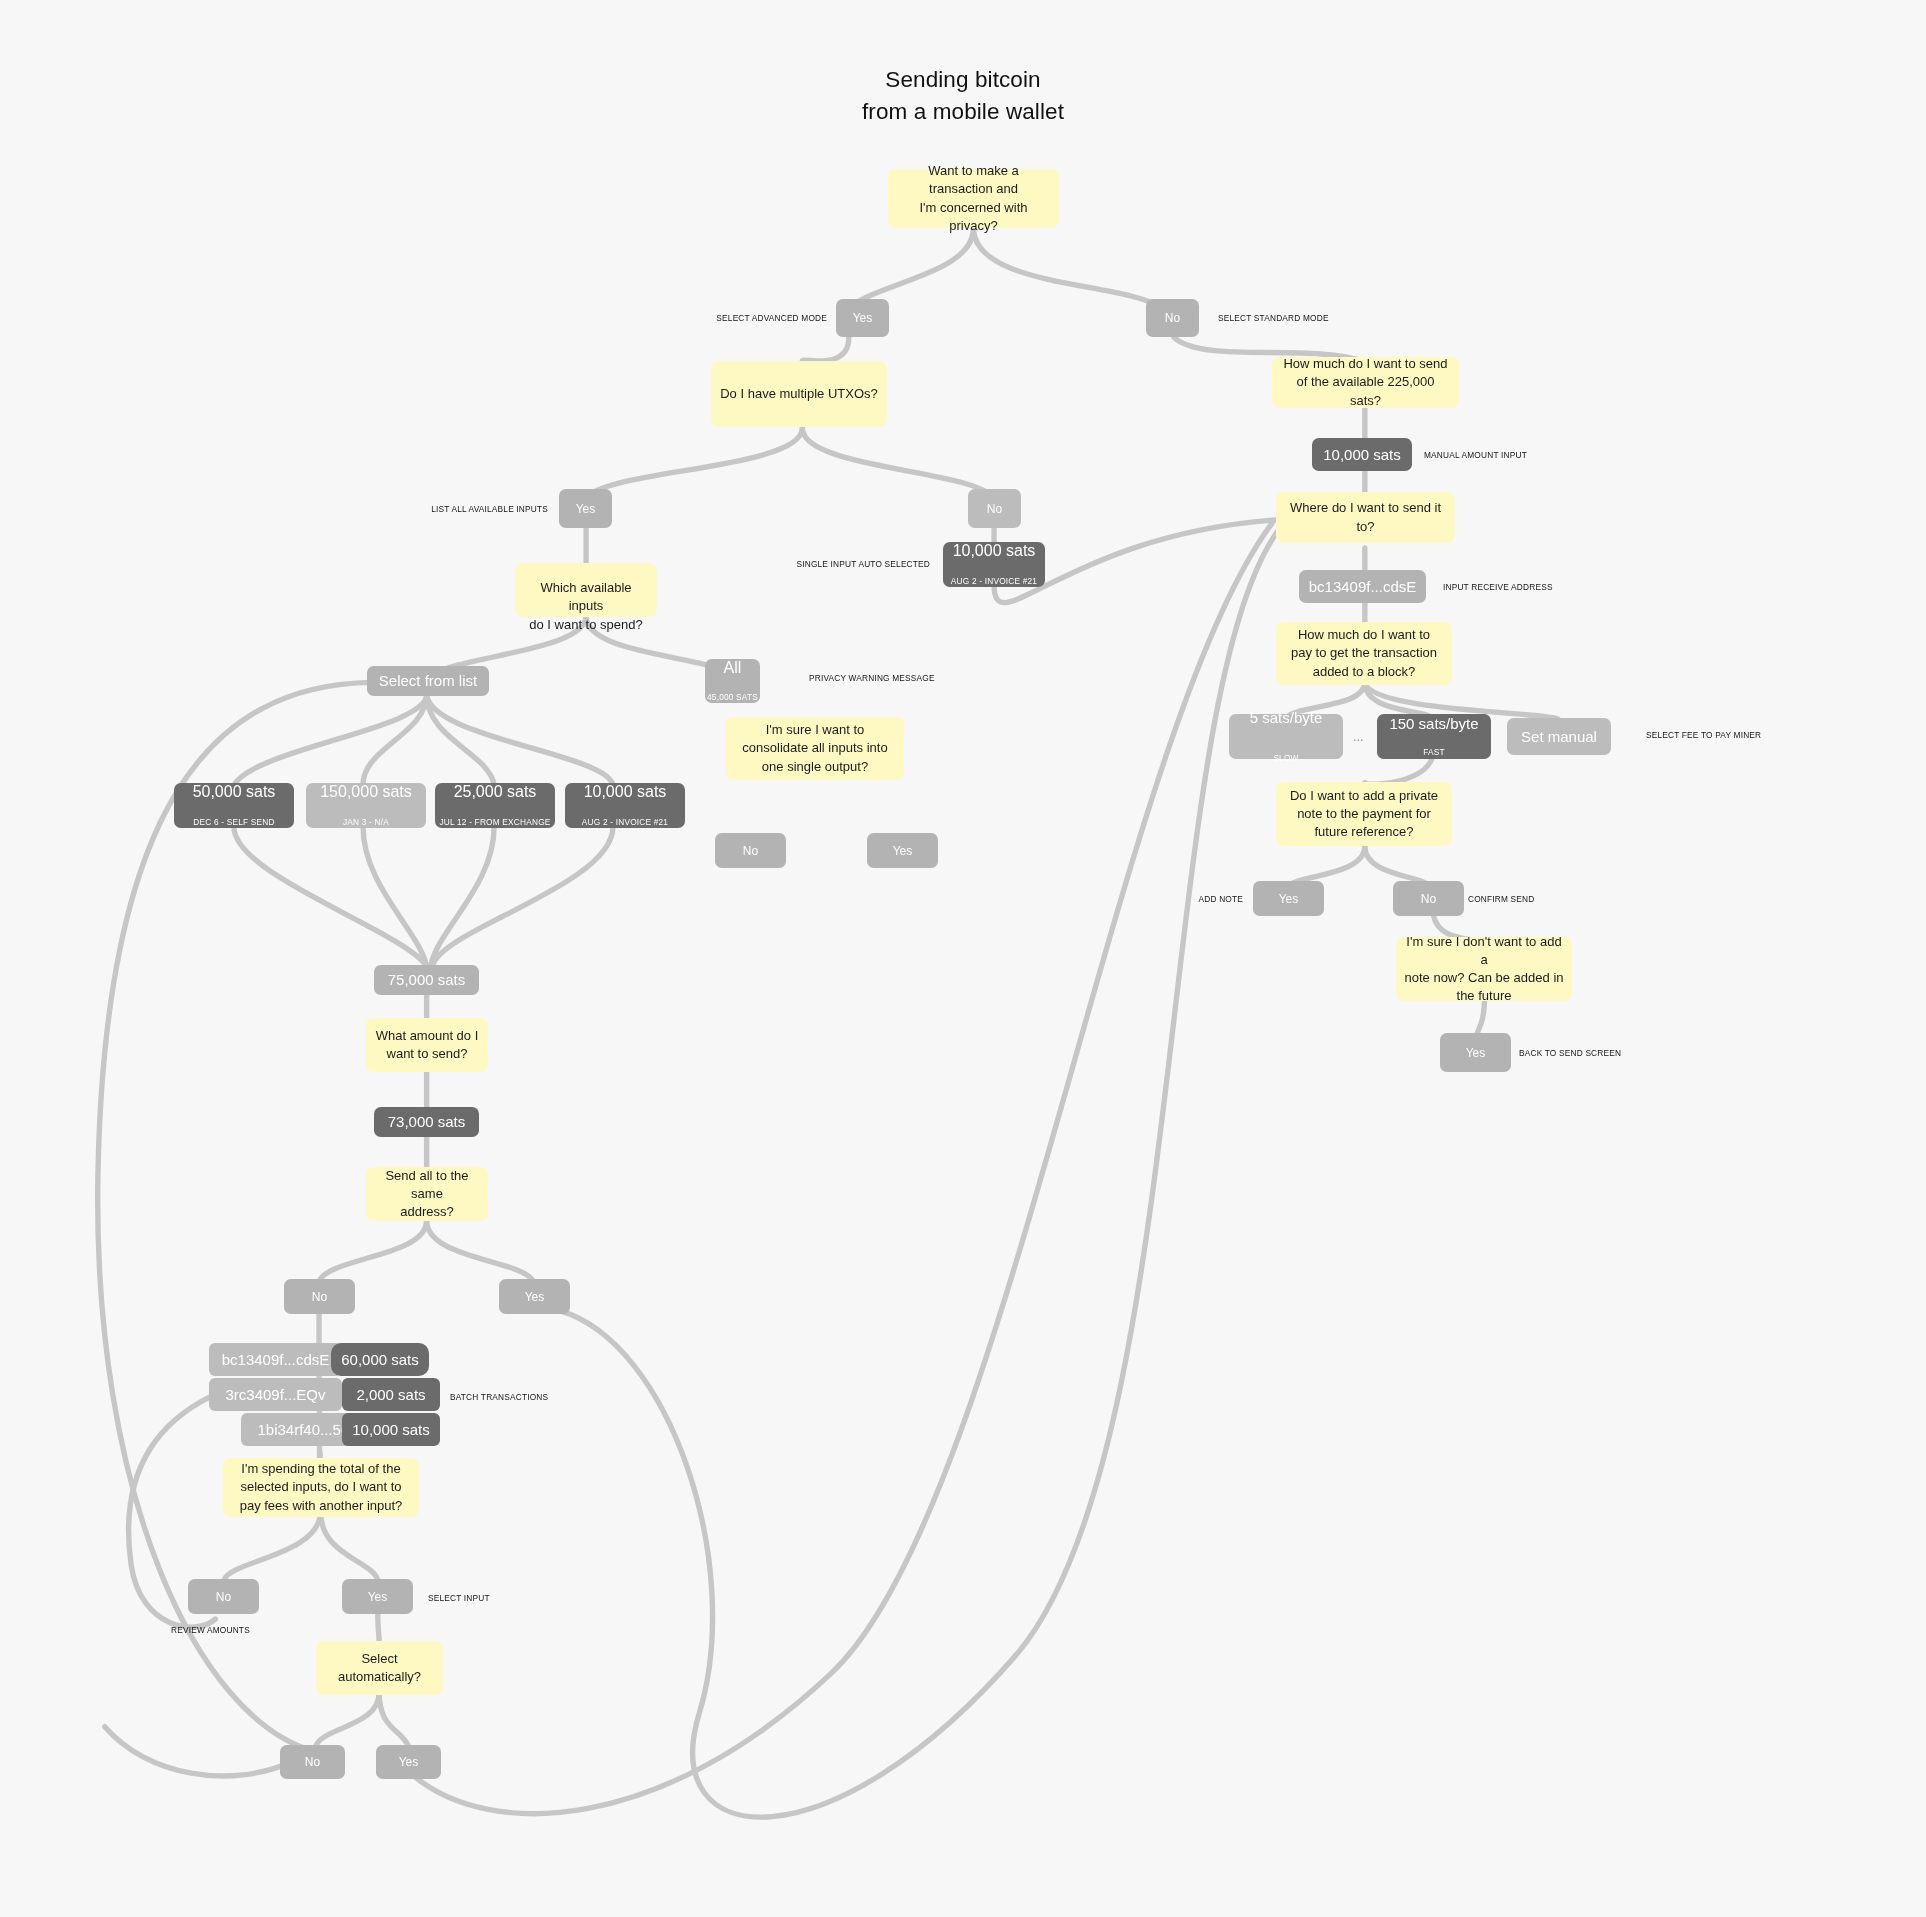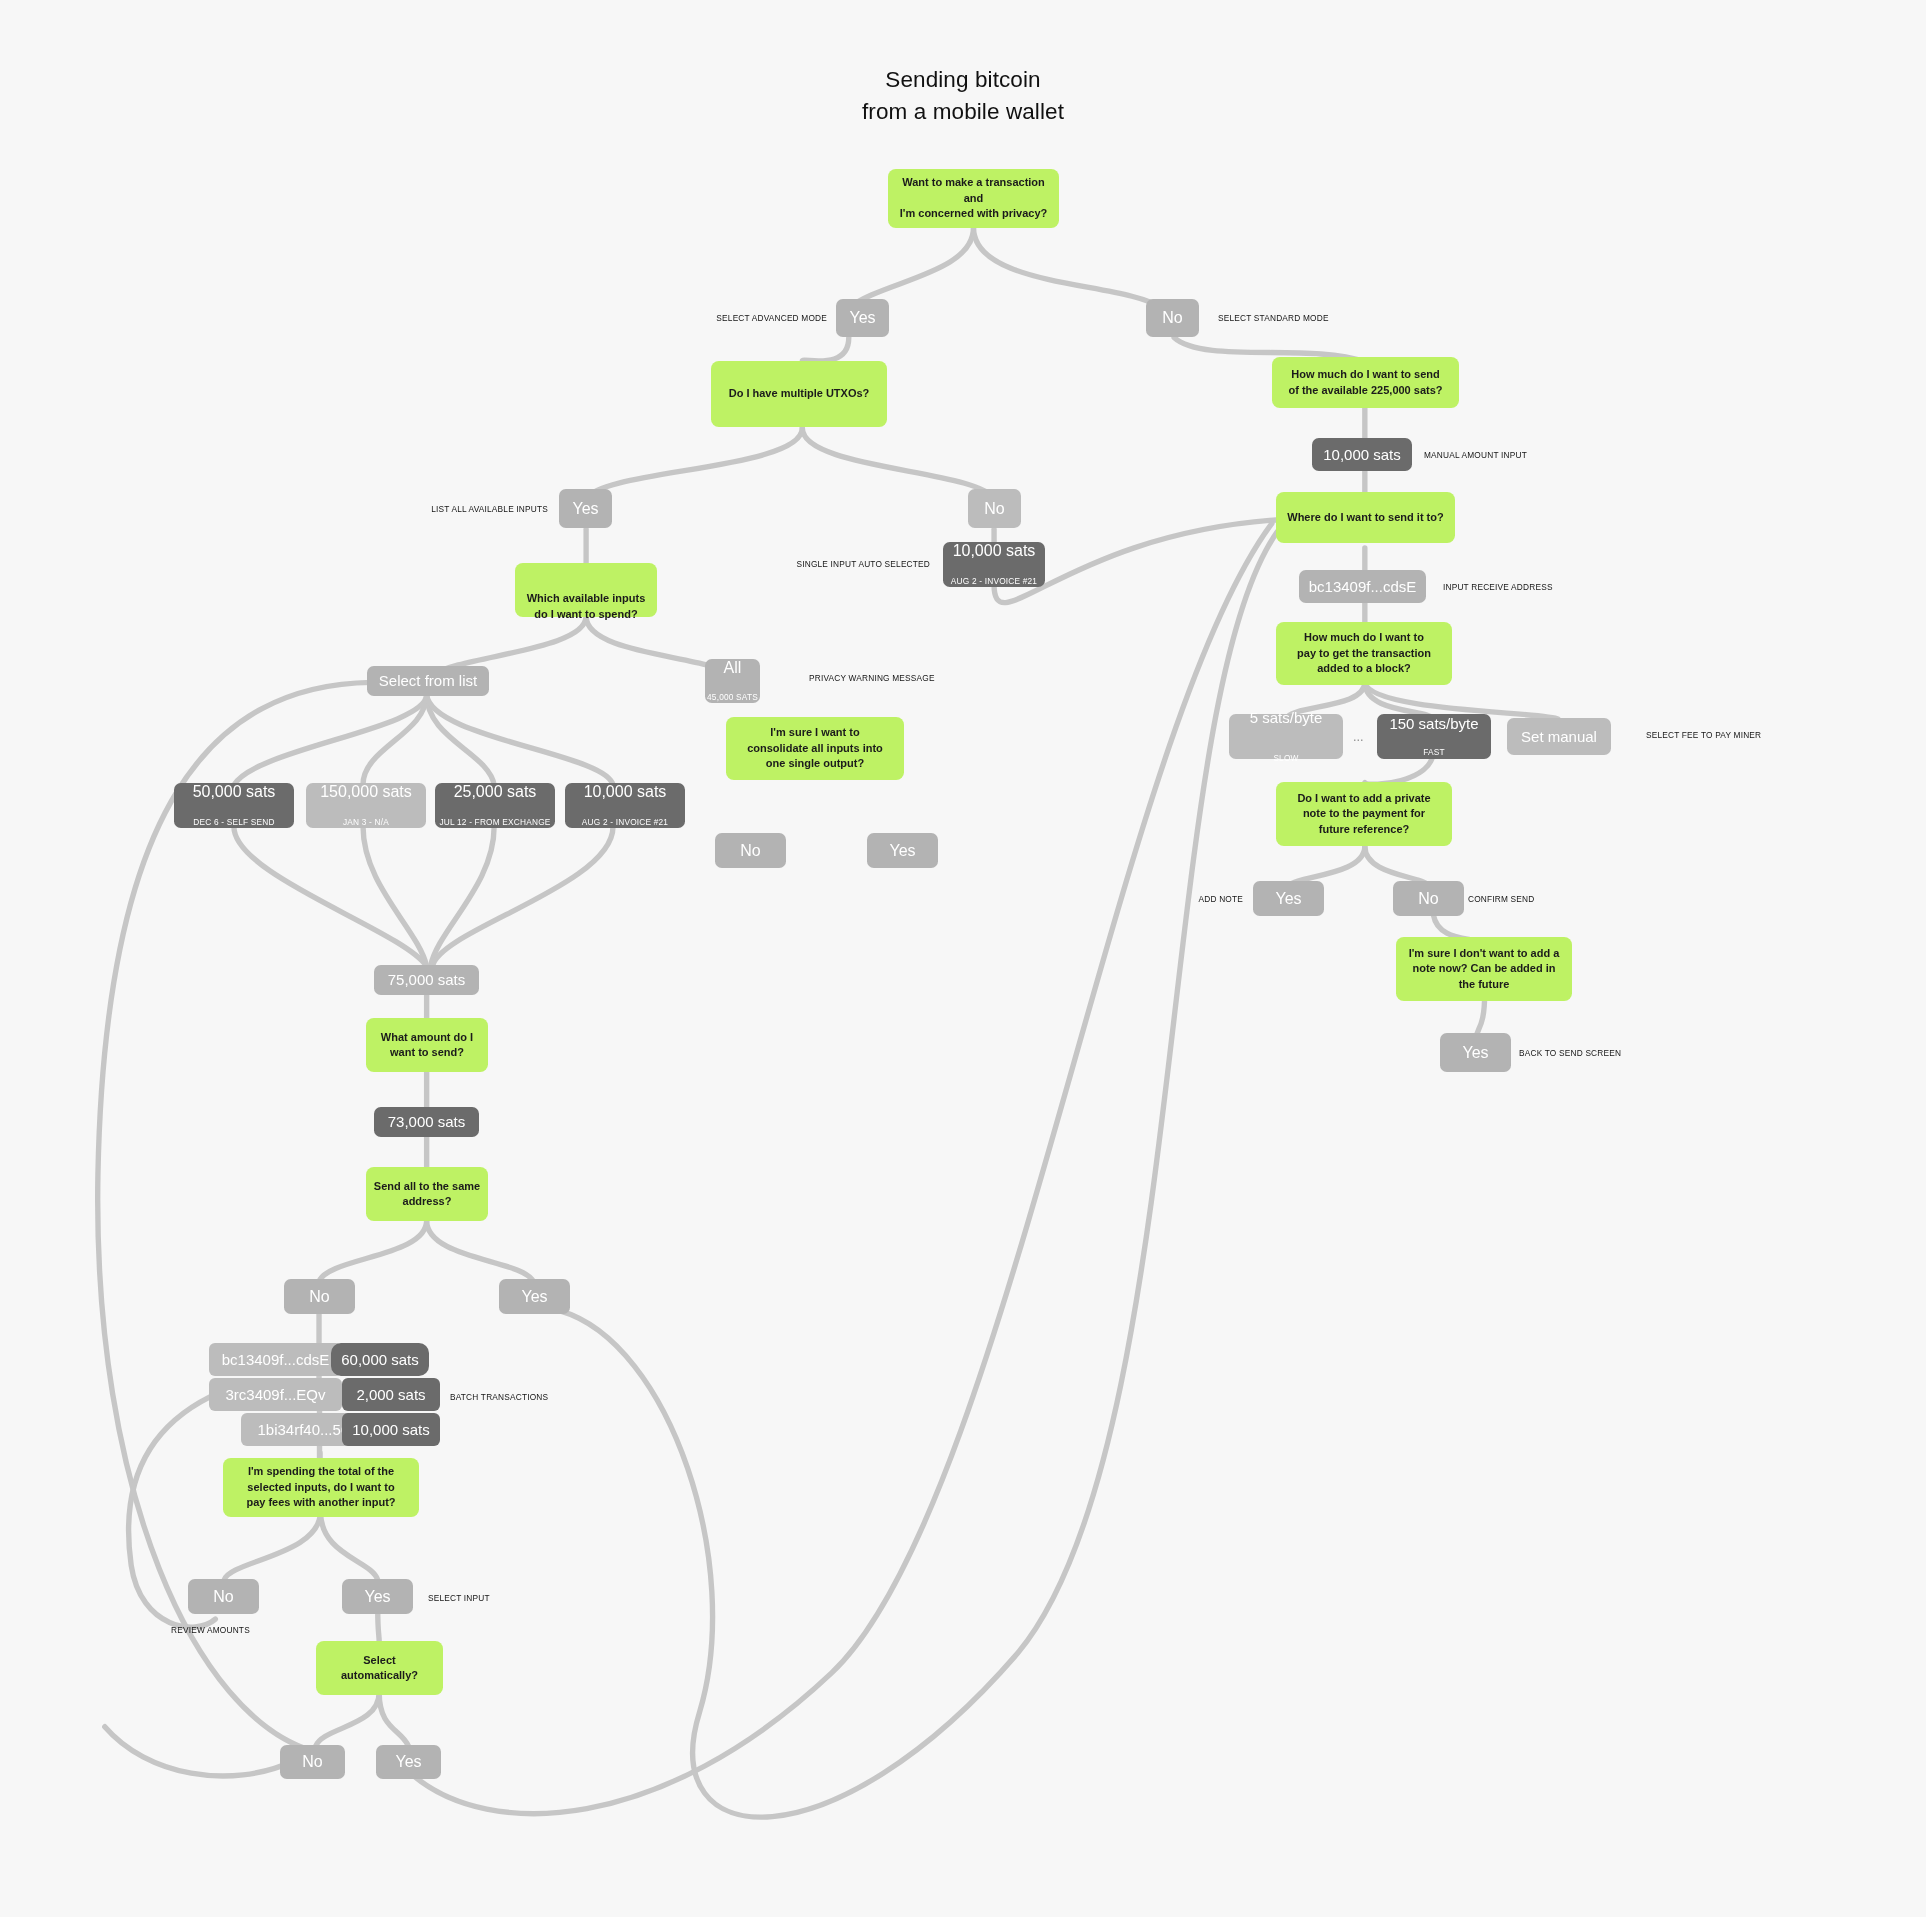--- a/index.html
+++ b/index.html
@@ -43,27 +43,26 @@
     display: flex;
     flex-direction: column;
     align-items: center;
     justify-content: center;
     border-radius: 6.8px;
     text-align: center;
     z-index: 5;
   }
   
   .q {
-    background: #bef264;
+    background: #fef9c3;
     color: #1b1b1b;
-    font-size: 11px;
+    font-size: 13px;
     line-height: 1.40;
     padding: 3.9px 7.8px;
     border-radius: 7.8px;
-    font-weight: bold;
   }
   
   .g {
     background: #b3b3b3;
     color: #ffffff;
   }
   
   .d {
     background: #6b6b6b;
     color: #ffffff;
@@ -82,21 +81,21 @@
     font-size: 15px;
   }
   .pill-sub {
     font-size: 8.3px;
     line-height: 1.3;
     margin-top: 15px;
     letter-spacing: 0.2px;
     white-space: nowrap;
   }
   .yn {
-    font-size: 16px;
+    font-size: 12px;
   }
   .ann {
     position: absolute;
     font-size: 8.3px;
     letter-spacing: 0.2px;
     color: #151515;
     white-space: nowrap;
     z-index: 6;
   }
   .ann.right { text-align: left; }

